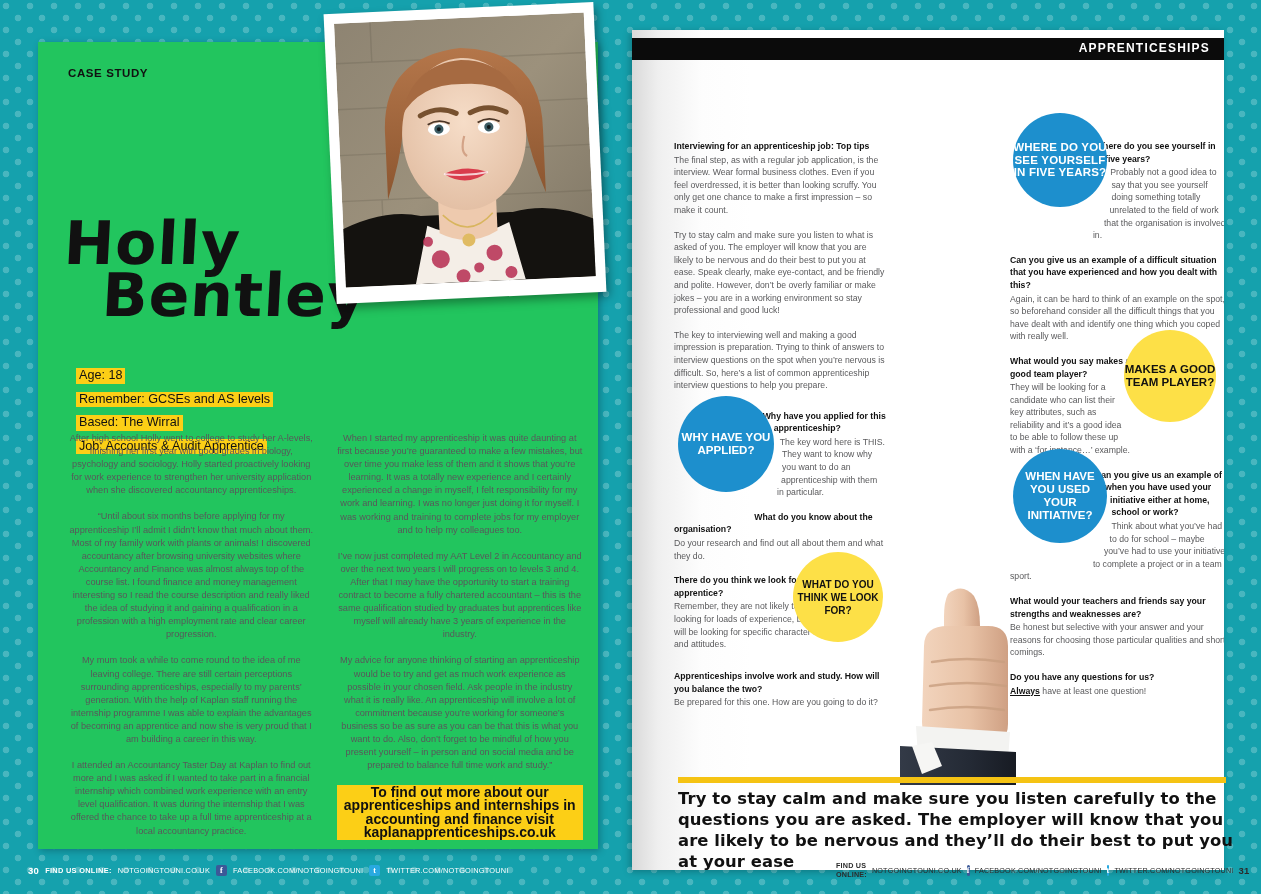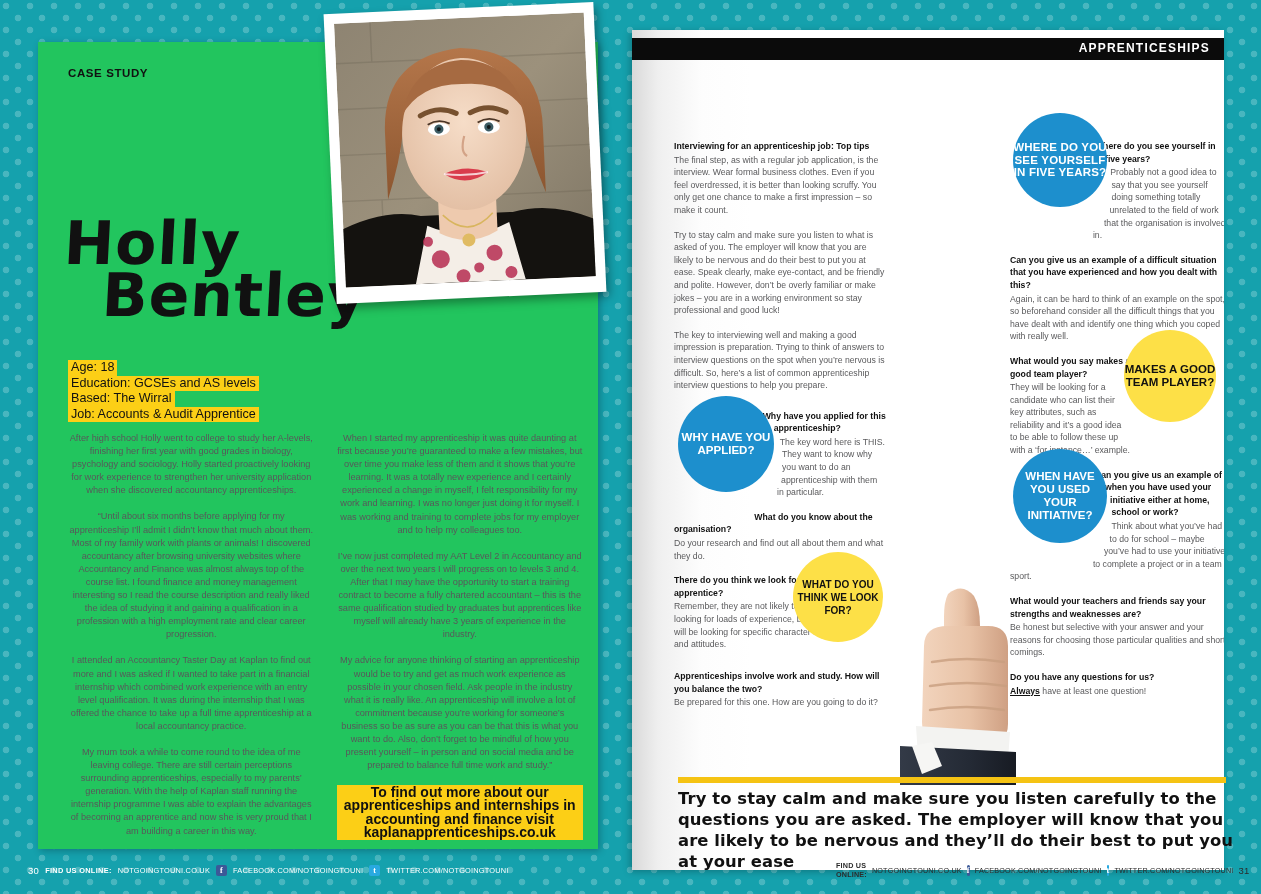--- a/index.html
+++ b/index.html
@@ -35,21 +35,21 @@
     font-family:"DejaVu Sans", sans-serif;
     font-weight:bold;color:#111;line-height:.86;
   }
   .name-line1{font-size:60px;letter-spacing:1px;display:block;
     transform:skewX(-3deg);}
   .name-line2{font-size:60px;letter-spacing:1px;display:block;margin-left:38px;
     transform:skewX(-3deg);}
   .facts{position:absolute;left:30px;top:318px;width:300px;}
   .facts div{
     display:table;background:#fccf16;color:#111;
-    font-size:12.6px;line-height:15.5px;padding:0 3px;margin:0;
+    font-size:12.6px;line-height:15.5px;padding:0 3px;margin:8px;
     font-weight:400;
   }
   
   .cols{position:absolute;left:30px;top:390px;width:515px;
     column-count:2;column-gap:22px;}
   .cols p{
     margin:0 0 13px 0;font-size:9.2px;line-height:13.1px;
     color:#58585a;text-align:center;
   }
   .cta{
@@ -66,21 +66,21 @@
     z-index:5;
   }
   #photo-img{width:100%;height:100%;display:block;}
   
   .footer-bar{
     position:absolute;bottom:8px;left:0;width:100%;height:20px;
     display:flex;align-items:center;gap:6px;
     font-size:7.4px;letter-spacing:.3px;font-weight:bold;
   }
   #footer-left{left:28px;width:560px;color:#ffffff;bottom:14px;}
-  .pagenum{font-size:9.5px;font-weight:normal;}
+  .pagenum{font-size:9.5px;font-weight:bold;}
   .fb-icon,.tw-icon{
     width:11px;height:11px;border-radius:2px;display:inline-block;
     color:#fff;font-size:8px;font-weight:bold;text-align:center;
     line-height:11px;font-family:"Liberation Serif",serif;
   }
   .fb-icon{background:#3b5998;}
   .tw-icon{background:#29a9e0;}
   .fnd{font-weight:bold;}
   .url{font-weight:normal;letter-spacing:.2px;}
   
@@ -153,30 +153,30 @@
     <div class="case-study-label">CASE STUDY</div>
   </div>
 
   <div class="name-block">
     <span class="name-line1">Holly</span>
     <span class="name-line2">Bentley</span>
   </div>
 
   <div class="facts">
     <div>Age: 18</div>
-    <div>Education: GCSEs and AS levels</div>
+    <div>Remember: GCSEs and AS levels</div>
     <div>Based: The Wirral</div>
     <div>Job: Accounts &amp; Audit Apprentice</div>
   </div>
 
   <div class="cols">
     <p>After high school Holly went to college to study her A-levels, finishing her first year with good grades in biology, psychology and sociology. Holly started proactively looking for work experience to strengthen her university application when she discovered accountancy apprenticeships.</p>
     <p>“Until about six months before applying for my apprenticeship I’ll admit I didn’t know that much about them. Most of my family work with plants or animals! I discovered accountancy after browsing university websites where Accountancy and Finance was almost always top of the course list. I found finance and money management interesting so I read the course description and really liked the idea of studying it and gaining a qualification in a profession with a high employment rate and clear career progression.</p>
+    <p>My mum took a while to come round to the idea of me leaving college. There are still certain perceptions surrounding apprenticeships, especially to my parents’ generation. With the help of Kaplan staff running the internship programme I was able to explain the advantages of becoming an apprentice and now she is very proud that I am building a career in this way.</p>
     <p>I attended an Accountancy Taster Day at Kaplan to find out more and I was asked if I wanted to take part in a financial internship which combined work experience with an entry level qualification.  It was during the internship that I was offered the chance to take up a full time apprenticeship at a local accountancy practice.</p>
-    <p>My mum took a while to come round to the idea of me leaving college. There are still certain perceptions surrounding apprenticeships, especially to my parents’ generation. With the help of Kaplan staff running the internship programme I was able to explain the advantages of becoming an apprentice and now she is very proud that I am building a career in this way.</p>
     <p>When I started my apprenticeship it was quite daunting at first because you’re guaranteed to make a few mistakes, but over time you make less of them and it shows that you’re learning. It was a totally new experience and I certainly experienced a change in myself, I felt responsibility for my work and learning. I was no longer just doing it for myself. I was working and training to complete jobs for my employer and to help my colleagues too.</p>
     <p>I’ve now just completed my AAT Level 2 in Accountancy and over the next two years I will progress on to levels 3 and 4. After that I may have the opportunity to start a training contract to become a fully chartered accountant – this is the same qualification studied by graduates but apprentices like myself will already have 3 years of experience in the industry.</p>
     <p>My advice for anyone thinking of starting an apprenticeship would be to try and get as much work experience as possible in your chosen field. Ask people in the industry what it is really like. An apprenticeship will involve a lot of commitment because you’re working for someone’s business so be as sure as you can be that this is what you want to do. Also, don’t forget to be mindful of how you present yourself – in person and on social media and be prepared to balance full time work and study.”</p>
     <p style="margin-bottom:0"><span class="cta">To find out more about our apprenticeships and internships in accounting and finance visit  kaplanapprenticeships.co.uk</span></p>
   </div>
 </div>
 
 <div id="photo-frame">
   <svg id="photo-img" viewBox="0 0 250 264" preserveAspectRatio="none">
     <defs>

